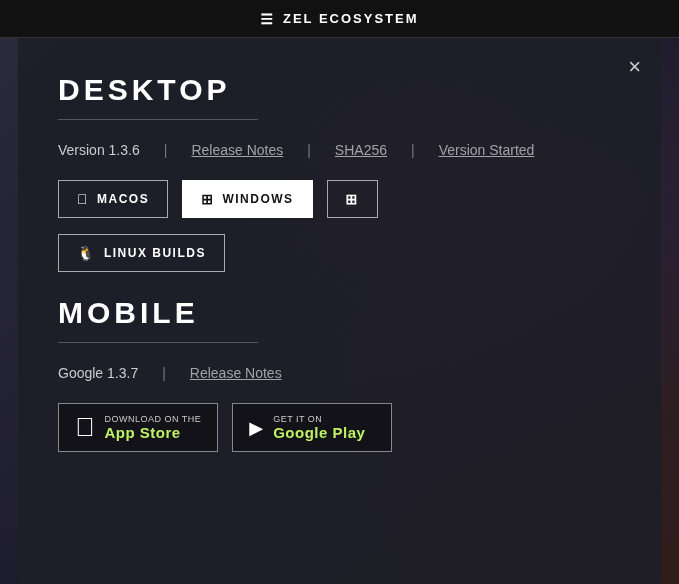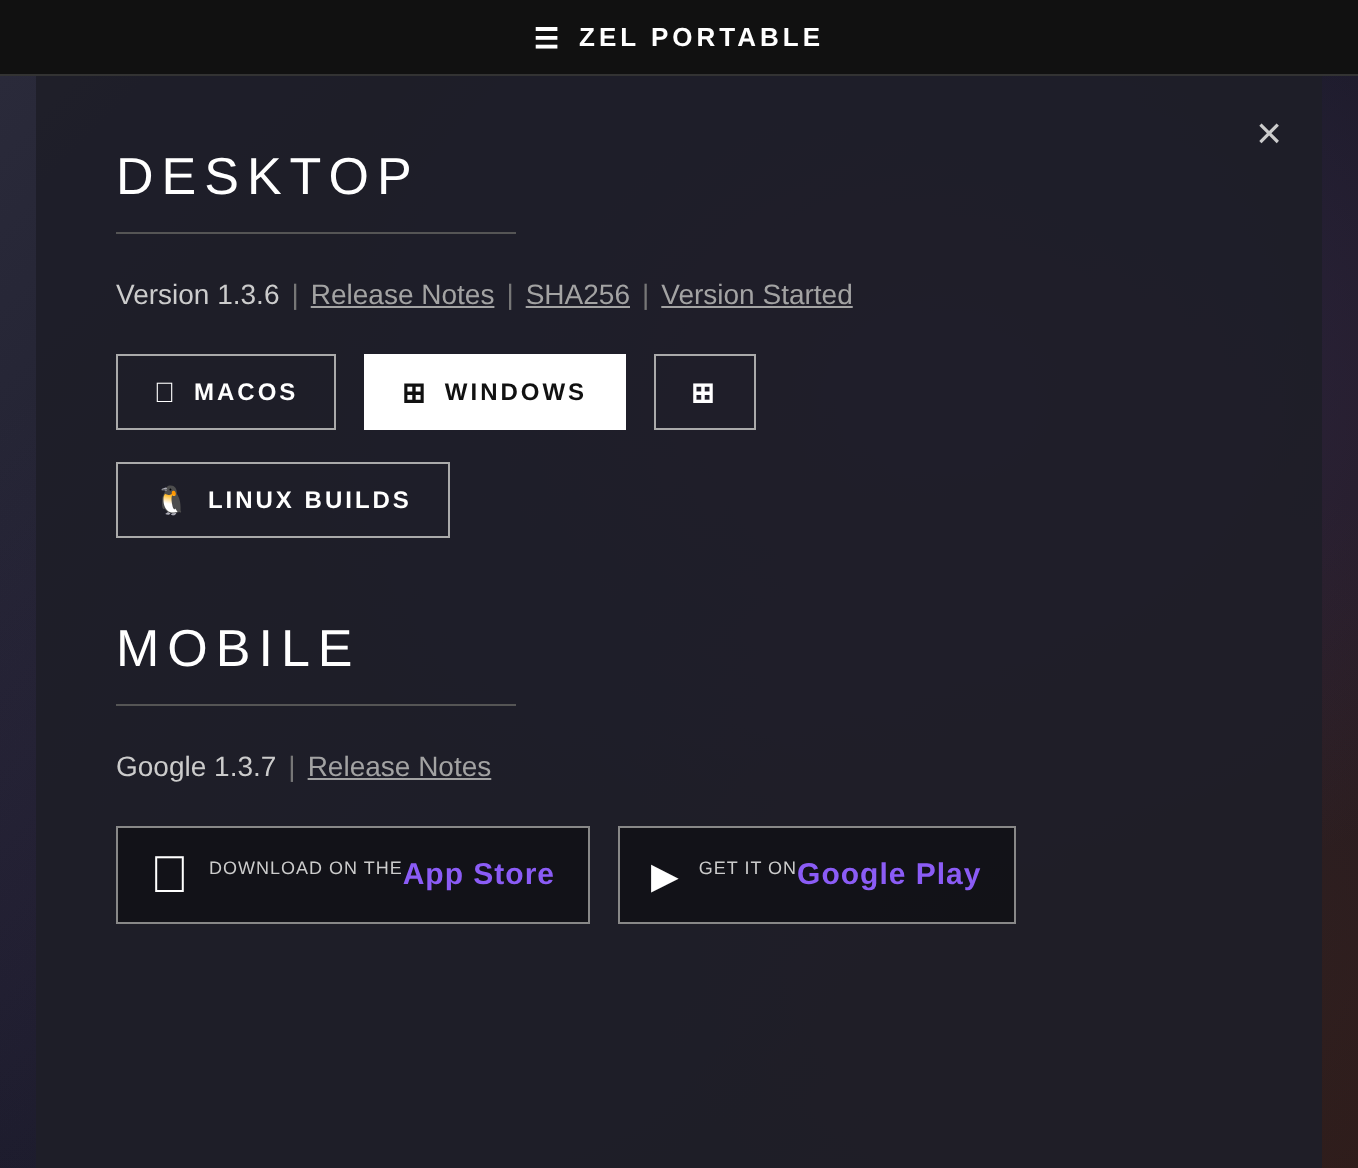--- a/index.html
+++ b/index.html
@@ -84,39 +84,39 @@
       color: #ccc;
       font-size: 22px;
       cursor: pointer;
       background: none;
       border: none;
       line-height: 1;
     }
 
     
     .section-title {
-      font-size: 26px;
-      font-weight: normal;
+      font-size: 30px;
+      font-weight: bold;
       color: #fff;
       letter-spacing: 4px;
       margin-bottom: 12px;
     }
 
     .section-divider {
       border: none;
       border-top: 1px solid #555;
       margin-bottom: 22px;
       width: 200px;
     }
 
     
     .version-line {
       display: flex;
       align-items: flex-start;
-      gap: 6px;
+      gap: 24px;
       color: #ccc;
       font-size: 14px;
       margin-bottom: 22px;
       flex-wrap: wrap;
     }
 
     .version-sep {
       color: #777;
     }
 
@@ -156,21 +156,21 @@
       color: #111;
       border-color: #fff;
     }
 
     .btn-icon {
       font-size: 14px;
     }
 
     
     .mobile-section {
-      margin-top: 40px;
+      margin-top: 24px;
     }
 
     
     .store-row {
       display: flex;
       gap: 14px;
       flex-wrap: wrap;
       margin-top: 20px;
     }
 
@@ -186,44 +186,44 @@
       text-decoration: none;
     }
 
     .store-icon {
       font-size: 26px;
       color: #fff;
     }
 
     .store-text-block {
       display: flex;
-      flex-direction: row;
+      flex-direction: column;
     }
 
     .store-sub {
       font-size: 9px;
       color: #ccc;
       letter-spacing: 0.5px;
       text-transform: uppercase;
     }
 
     .store-name {
       font-size: 15px;
-      color: #8b5cf6;
+      color: #bef264;
       font-weight: bold;
       letter-spacing: 0.5px;
     }
   </style>
 </head>
 <body>
 
 <nav class="navbar">
   <div class="navbar-brand">
     <span class="hamburger-icon">☰</span>
-    <span>ZEL PORTABLE</span>
+    <span>ZEL ECOSYSTEM</span>
   </div>
 </nav>
 
 <div class="bg-overlay"></div>
 <div class="bg-blur"></div>
 
 <div class="modal">
 
   <button class="close-btn">×</button>
 

